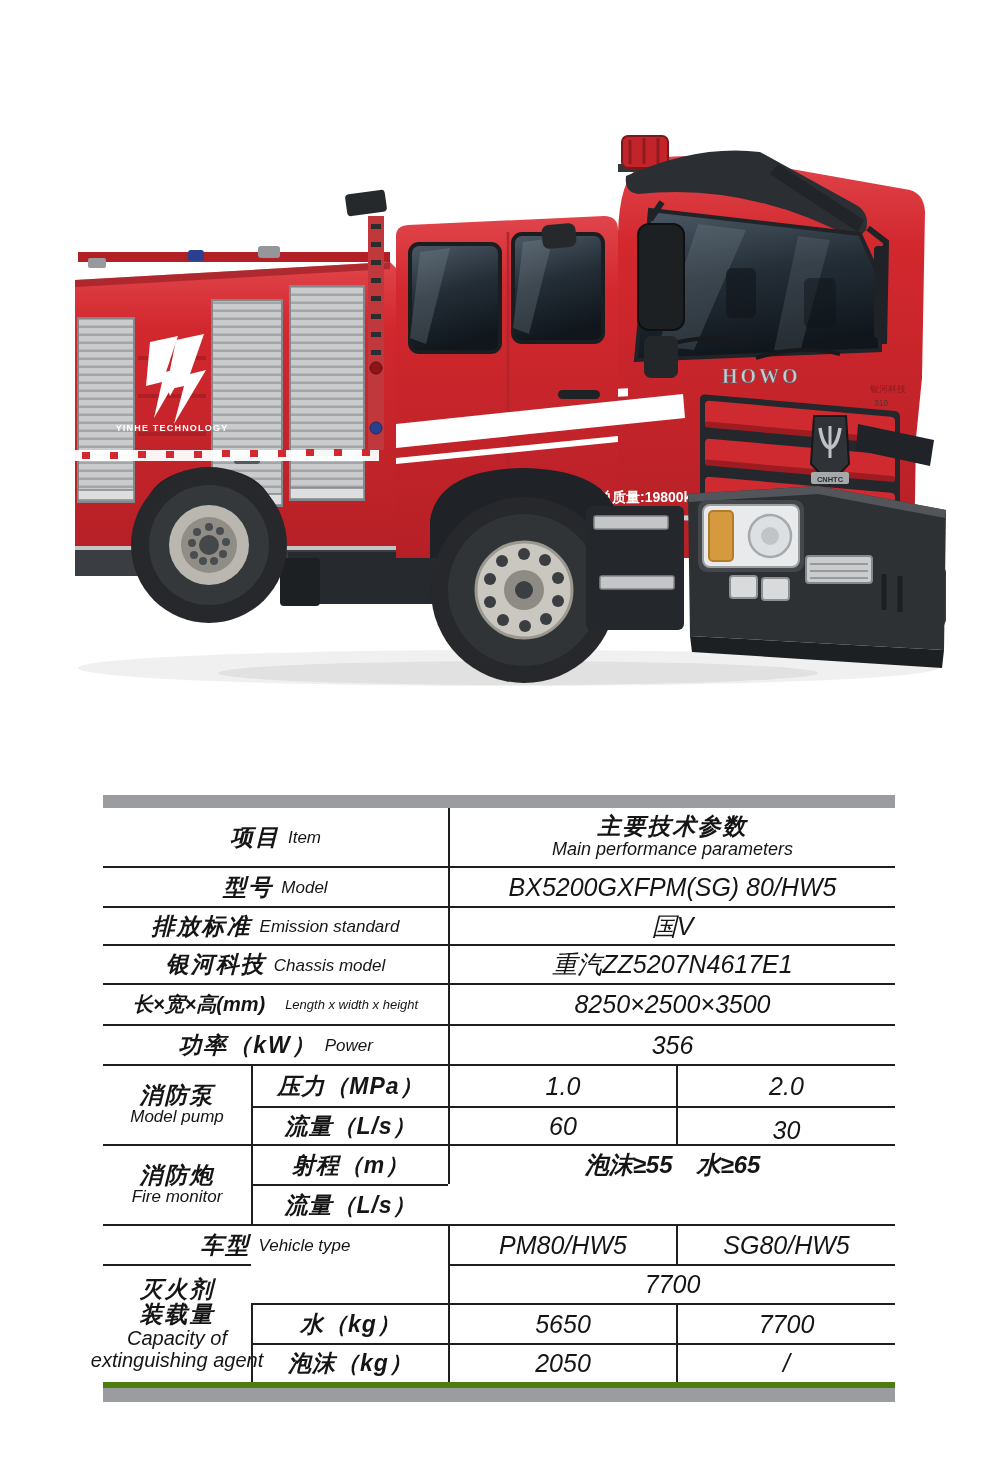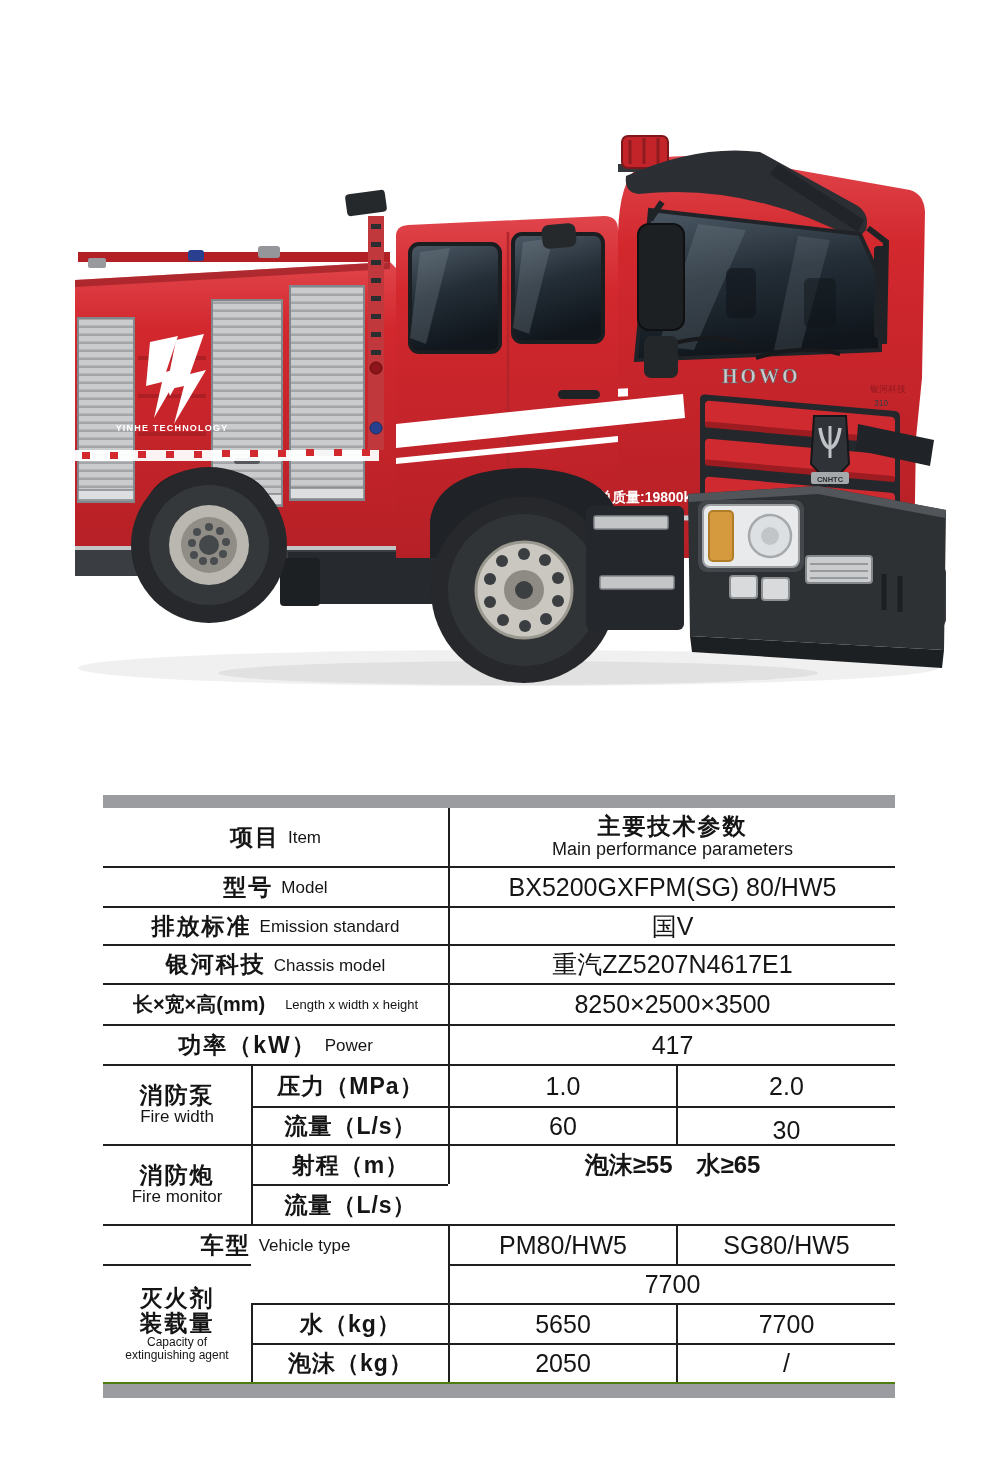--- a/index.html
+++ b/index.html
@@ -8,32 +8,32 @@
   
   .truck-wrap{position:absolute;left:58px;top:128px;width:888px;height:566px;}
   
   .spec-table{position:absolute;left:103px;top:795px;width:792px;}
   .bar{width:792px;background:#9a9ca0;}
   .bar.top{height:13px;}
   .bar.bottom{height:14px;}
   .grid{display:grid;box-sizing:border-box;
         grid-template-columns:148px 197px 228px 219px;
         grid-template-rows:58px 40px 38px 39px 41px 40px 42px 38px 40px 40px 40px 39px 40px 39px;
-        border-bottom:2px solid #4d7c0f;}
+        border-bottom:6px solid #4d7c0f;font-style:italic;}
   .cell{display:flex;align-items:center;justify-content:center;text-align:center;
         box-sizing:border-box;min-width:0;}
   .col{flex-direction:column;line-height:1.08;}
   .bt{border-top:2px solid #1f1f1f;}
   .bl{border-left:2px solid #1f1f1f;}
   .zh{font-weight:700;font-size:23px;letter-spacing:2px;white-space:nowrap;}
   .zh-sm{font-weight:700;font-size:20px;letter-spacing:0;white-space:nowrap;}
   .en{font-size:17px;margin-left:8px;position:relative;top:1px;white-space:nowrap;}
   .en-sm{font-size:13px;margin-left:20px;white-space:nowrap;}
   .en2{font-size:18px;margin-top:1px;white-space:nowrap;}
-  .en3{font-size:12px;line-height:1.1;white-space:nowrap;}
+  .en3{font-size:20px;line-height:1.1;white-space:nowrap;}
   .val{font-size:25px;font-weight:400;white-space:nowrap;}
   .val-zh{font-size:24px;font-weight:700;white-space:nowrap;}
   .lower{padding-top:8px;}
 </style>
 </head>
 <body>
 
 <div class="stage">
 
   <div class="truck-wrap">
@@ -322,26 +322,26 @@
       </div>
       <div class="cell bl bt" style="grid-area:5/3/6/5">
         <span class="val">8250×2500×3500</span>
       </div>
 
       <div class="cell bt" style="grid-area:6/1/7/3">
         <span class="zh">功率（kW）</span>
           <span class="en">Power</span>
       </div>
       <div class="cell bl bt" style="grid-area:6/3/7/5">
-        <span class="val">417</span>
+        <span class="val">356</span>
       </div>
 
       <div class="cell col bt" style="grid-area:7/1/9/2">
         <div class="zh">消防泵</div>
-        <div class="en3" style="font-size:17px">Fire width</div>
+        <div class="en3" style="font-size:17px">Model pump</div>
       </div>
       <div class="cell bl bt" style="grid-area:7/2/8/3">
         <span class="zh" style="letter-spacing:1px">压力（MPa）</span>
       </div>
       <div class="cell bl bt" style="grid-area:7/3/8/4">
         <span class="val">1.0</span>
       </div>
       <div class="cell bl bt" style="grid-area:7/4/8/5">
         <span class="val">2.0</span>
       </div>

